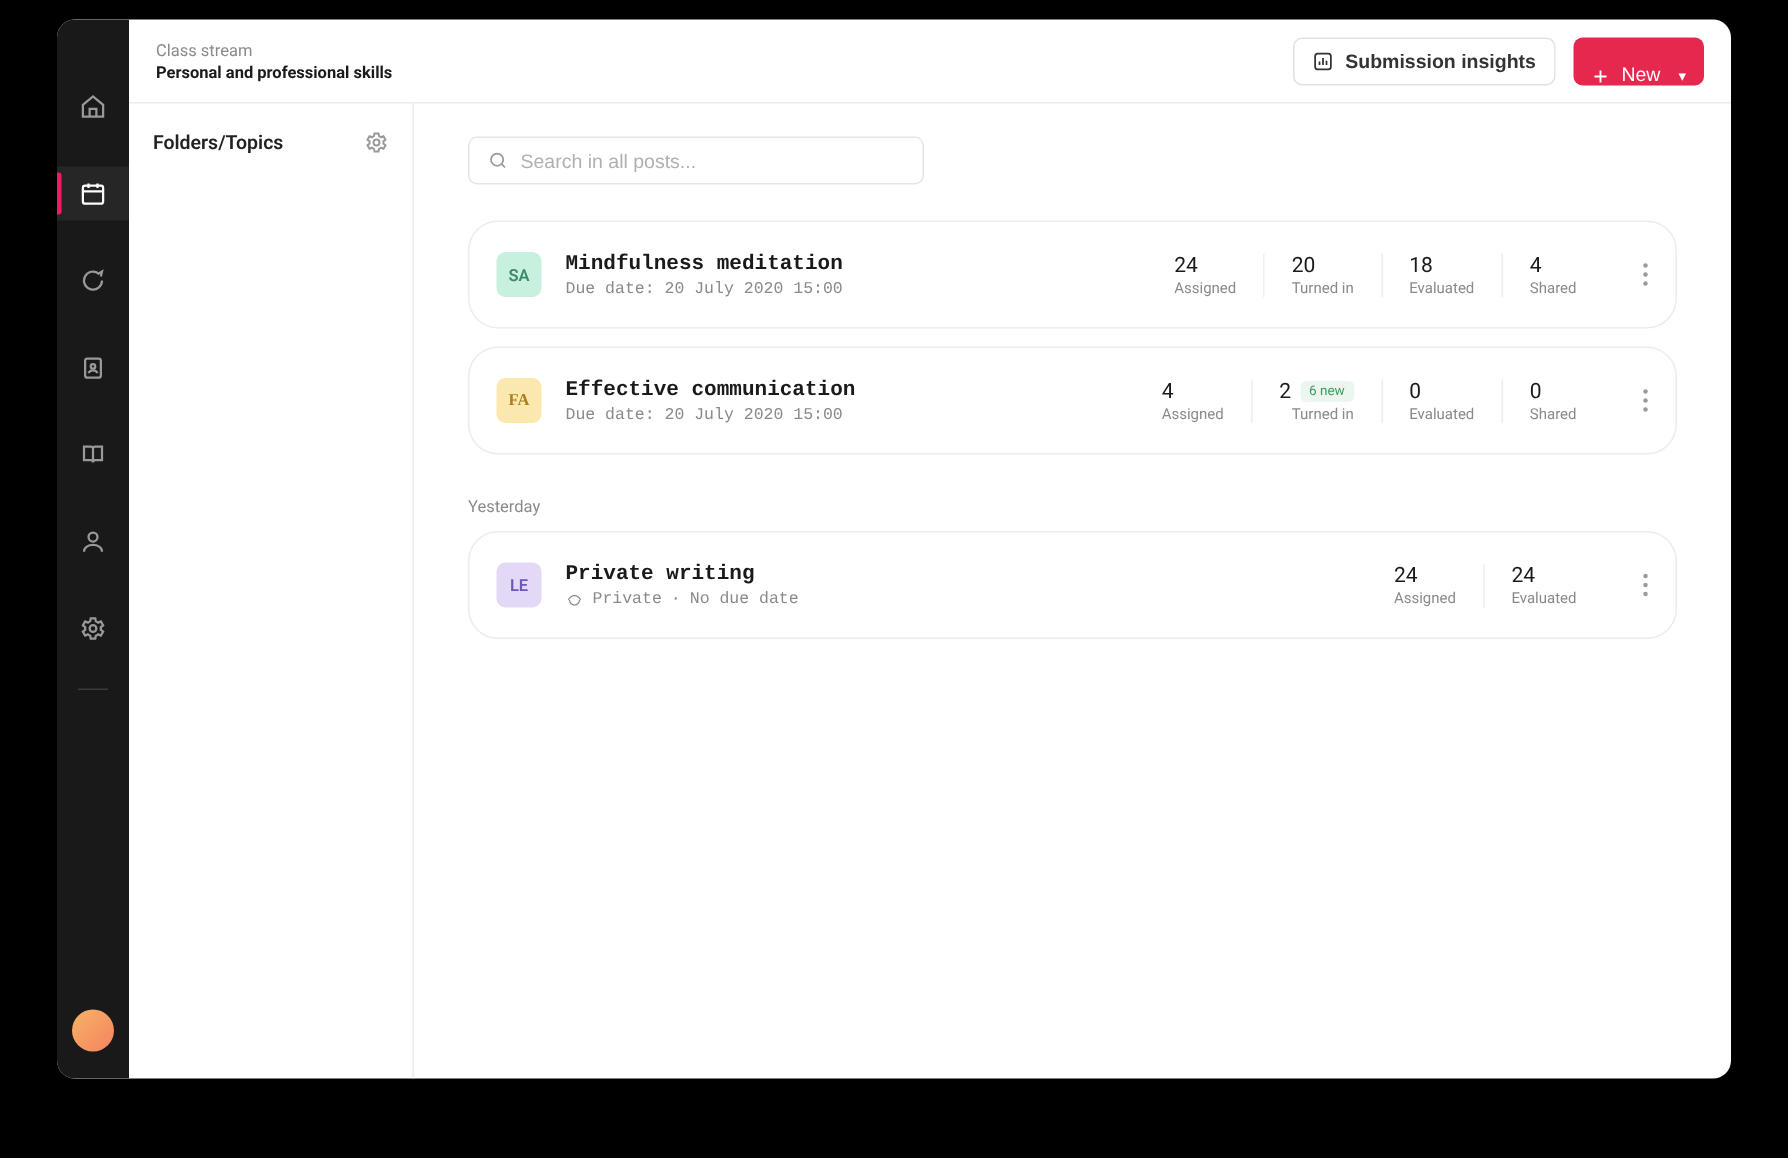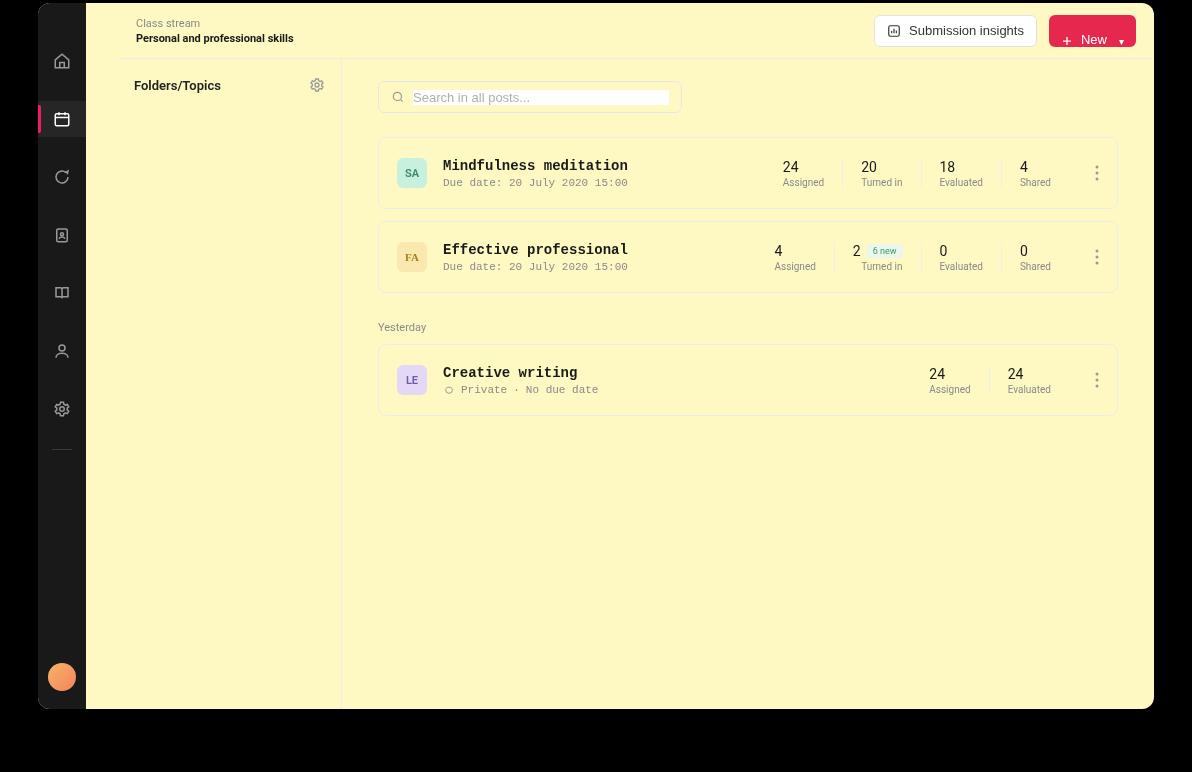--- a/index.html
+++ b/index.html
@@ -7,28 +7,27 @@
   font-family: -apple-system, BlinkMacSystemFont, "Segoe UI", Roboto, Helvetica, Arial, sans-serif;
   background: #000;
   width: 1192px;
   height: 772px;
   overflow: hidden;
   position: relative;
 }
 .app {
   position: absolute;
   left: 38px;
-  top: 3px;
+  top: 13px;
   width: 1116px;
   height: 706px;
-  background: #fef9c3;
+  background: #ffffff;
   border-radius: 12px;
   display: flex;
   overflow: hidden;
-  gap: 32px;
 }
 .sidebar-nav {
   width: 48px;
   background: #191919;
   display: flex;
   flex-direction: column;
   align-items: center;
   padding-top: 40px;
   gap: 22px;
   position: relative;
@@ -102,34 +101,35 @@
   gap: 8px;
   padding: 0 12px;
   font-size: 13px;
   cursor: pointer;
 }
 .btn-outline {
   border: 1px solid #e2e2e2;
   color: #333;
   background: #fff;
   margin-right: 12px;
+  font-weight: bold;
 }
 .btn-primary {
   background: #e6274e;
   color: #fff;
   border: none;
   align-items: flex-end;
 }
 .btn-primary .chev { margin-left: 4px; font-size: 10px; }
 .content {
   flex: 1;
   display: flex;
 }
 .folders {
-  width: 224px;
+  width: 190px;
   border-right: 1px solid #ececec;
   padding: 18px 16px;
 }
 .folders-head {
   display: flex;
   align-items: center;
   justify-content: space-between;
   margin-bottom: 18px;
 }
 .folders-title {
@@ -179,21 +179,21 @@
 }
 .search input::placeholder { color: #b0b0b0; }
 .group-label {
   font-size: 11px;
   color: #8a8a8a;
   margin-bottom: 10px;
 }
 .cards { display: flex; flex-direction: column; gap: 12px; margin-bottom: 28px; }
 .card {
   border: 1px solid #ececec;
-  border-radius: 8px;
+  border-radius: 20px;
   height: 72px;
   display: flex;
   align-items: center;
   padding: 0 18px;
   gap: 16px;
 }
 .badge {
   width: 30px;
   height: 30px;
   border-radius: 6px;
@@ -384,21 +384,21 @@
         <svg width="4" height="16" viewBox="0 0 4 16" fill="currentColor">
                     <circle cx="2" cy="2" r="1.5"></circle>
                     <circle cx="2" cy="8" r="1.5"></circle>
                     <circle cx="2" cy="14" r="1.5"></circle>
                   </svg>
       </div>
               </div>
               <div class="card">
       <div class="badge yellow">FA</div>
       <div class="card-body">
-        <div class="card-title">Effective professional</div>
+        <div class="card-title">Effective communication</div>
         <div class="card-sub">
                     <span>Due date: 20 July 2020 15:00</span>
                   </div>
       </div>
       <div class="stats">
       <div class="stat">
         <div class="stat-val">4</div>
         <div class="stat-lbl">Assigned</div>
       </div>
       <div class="stat">
@@ -421,21 +421,21 @@
                     <circle cx="2" cy="14" r="1.5"></circle>
                   </svg>
       </div>
               </div>
             </div>
             <div class="group-label">Yesterday</div>
             <div class="cards">
               <div class="card">
       <div class="badge purple">LE</div>
       <div class="card-body">
-        <div class="card-title">Creative writing</div>
+        <div class="card-title">Private writing</div>
         <div class="card-sub">
                     <svg width="12" height="10" viewBox="0 0 24 24" fill="none" stroke="#8a8a8a" stroke-width="2">
                       <path d="M2 12s4-7 10-7 10 7 10 7M4 12a8 8 0 0 0 16 0"></path>
                     </svg>
                     <span>Private</span>
                     <span>·</span>
                     <span>No due date</span>
                   </div>
       </div>
       <div class="stats">

